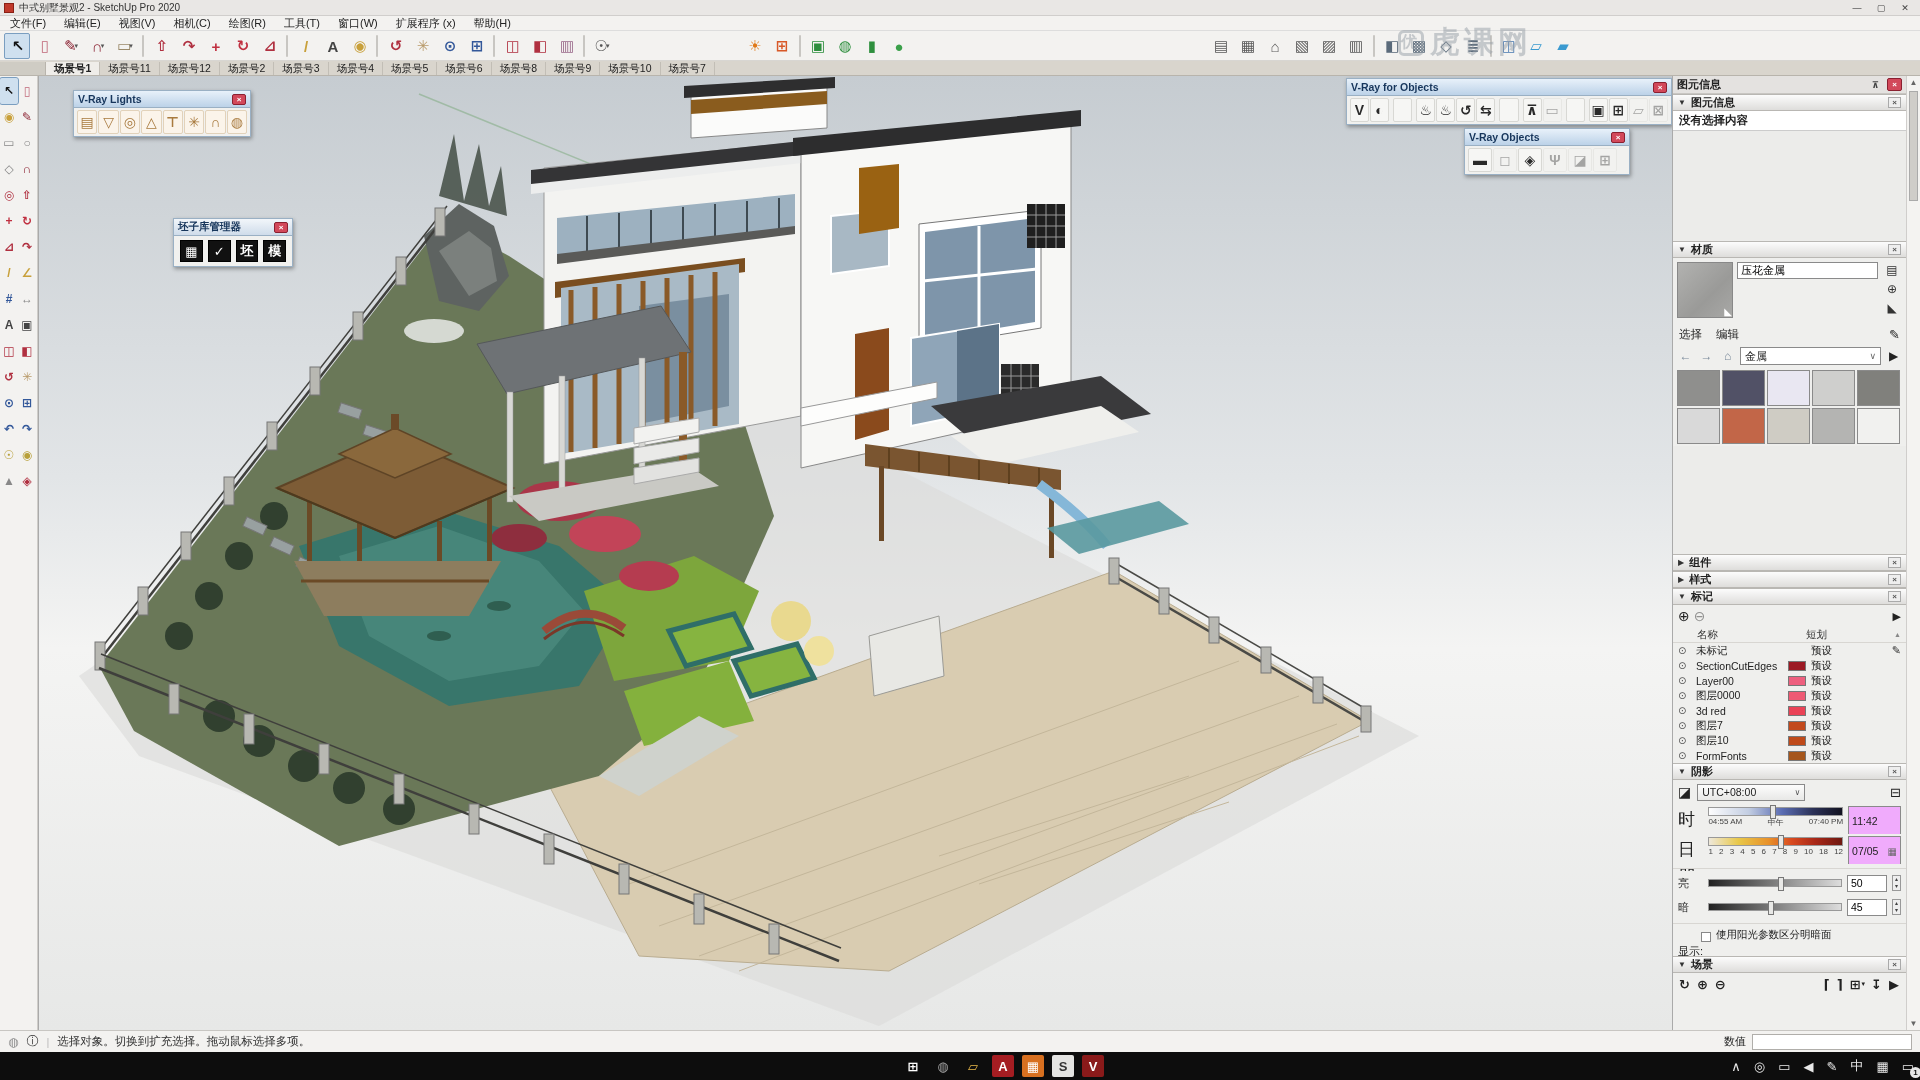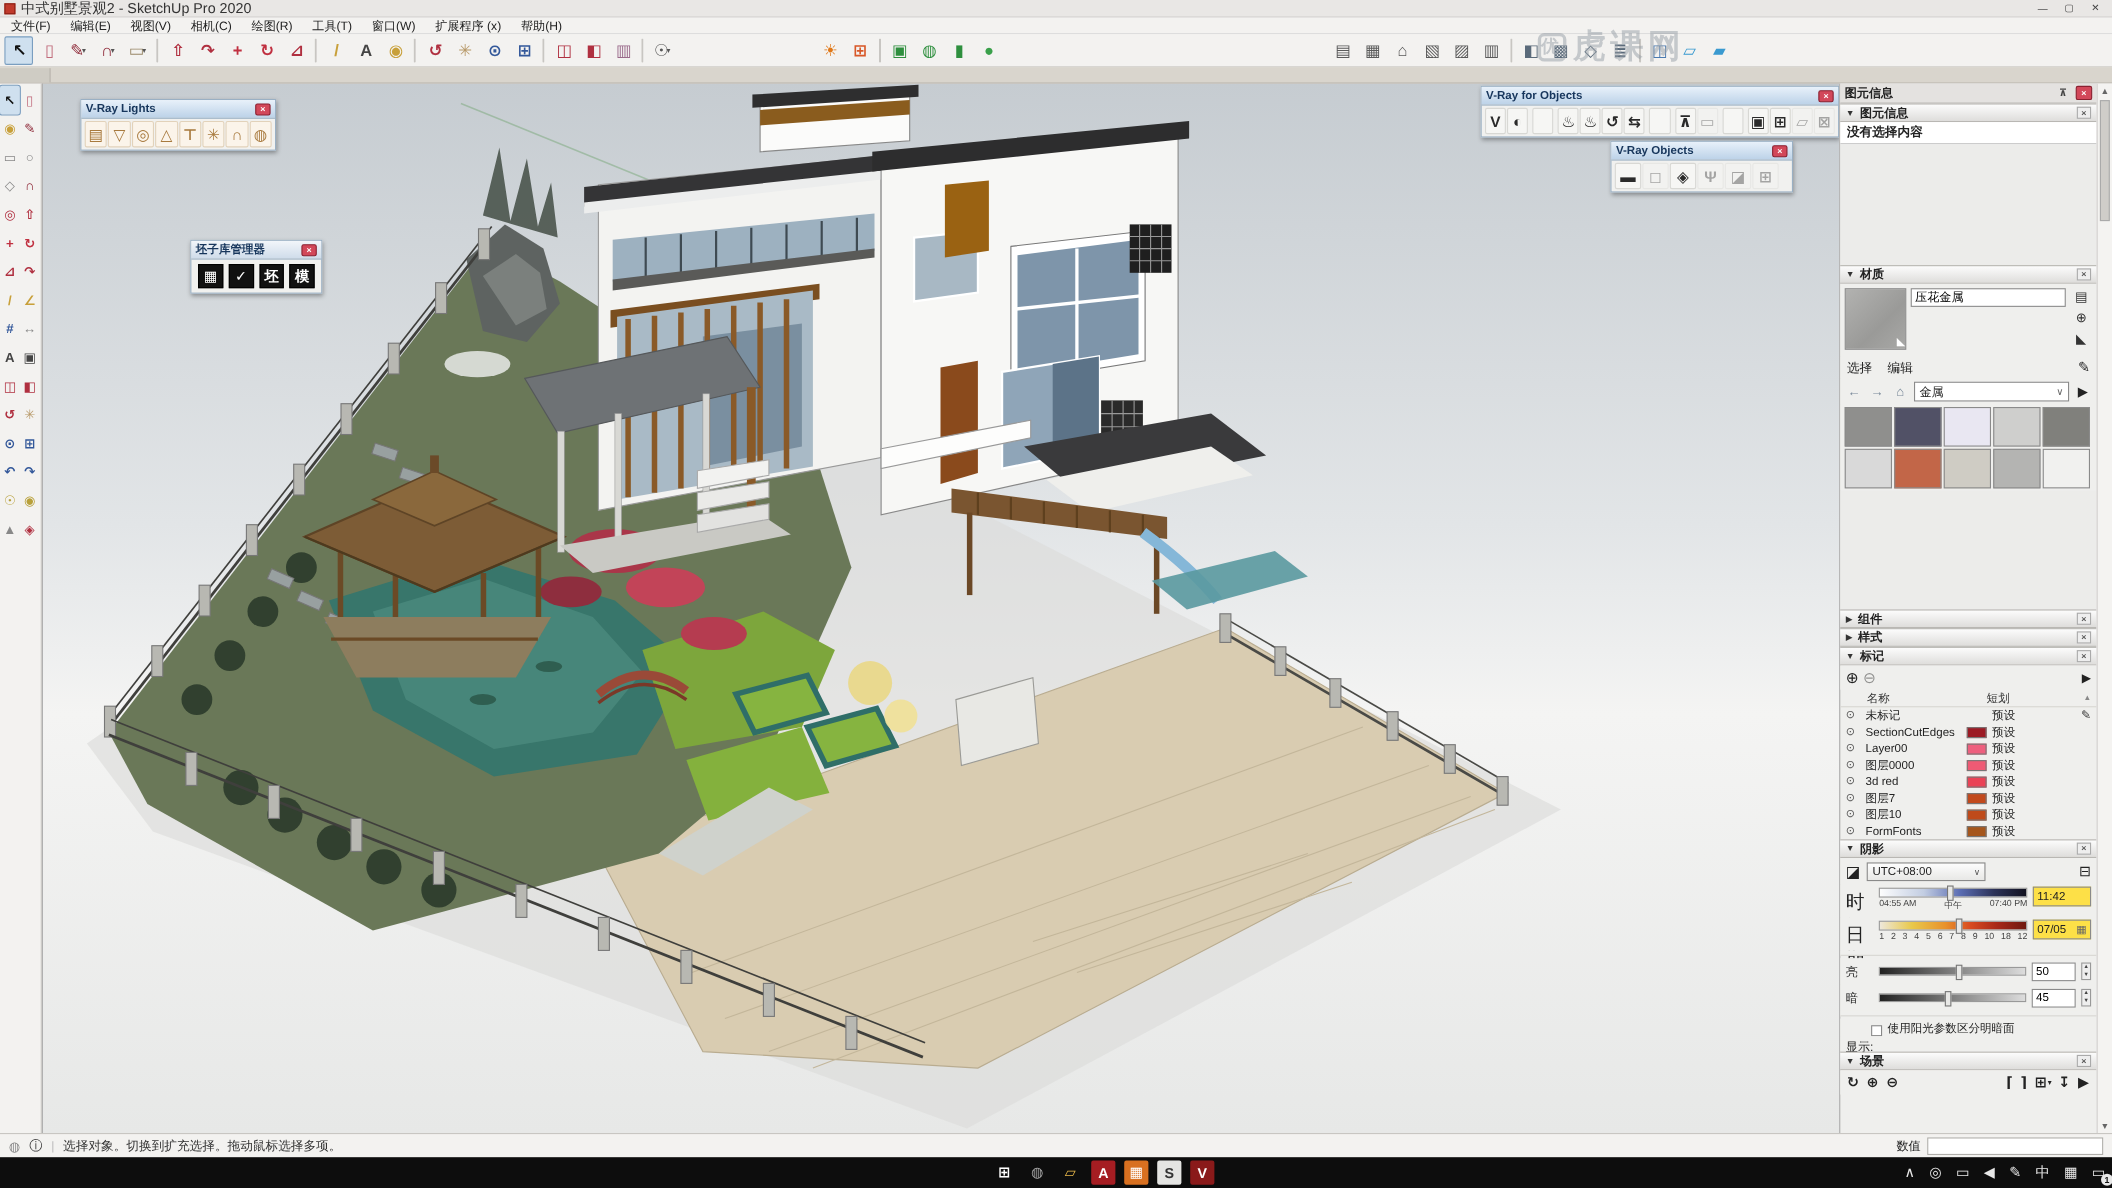--- a/index.html
+++ b/index.html
@@ -1,20 +1,20 @@
 <!DOCTYPE html>
 <html><head>
 <meta charset="utf-8">
 <style>
   *{box-sizing:border-box;margin:0;padding:0;user-select:none}
   html,body{width:1920px;height:1080px;overflow:hidden;font-family:"Liberation Sans","DejaVu Sans",sans-serif;font-size:11px;color:#222;background:#ececec}
   
   #titlebar{position:absolute;left:0;top:0;width:1920px;height:16px;background:#e9e7e5;display:flex;align-items:center;padding:0 4px;border-bottom:1px solid #d0cecc}
   #app-logo{width:10px;height:10px;background:#c0392b;border:1px solid #8a2015;margin-right:5px}
-  #win-title{font-size:13px;color:#333}
+  #win-title{font-size:10px;color:#333}
   #win-controls{margin-left:auto;display:flex;gap:2px}
   .win-btn{width:22px;height:13px;display:flex;align-items:center;justify-content:center;font-size:9px;color:#444}
   #menubar{position:absolute;left:0;top:16px;width:1920px;height:15px;background:#f3f2f0;display:flex;align-items:center;gap:18px;padding:0 10px;border-bottom:1px solid #ddd}
   #menubar span{font-size:11px;color:#222}
   #toolbar{position:absolute;left:0;top:31px;width:1920px;height:30px;background:#f3f2f0;border-bottom:1px solid #d8d6d2}
   .tbrow{position:absolute;top:0;height:30px;display:flex;align-items:center;gap:1px}
   #tb-left{left:4px}#tb-mid{left:742px}#tb-right{left:1208px}
   .tbtn{width:26px;height:26px;display:flex;align-items:center;justify-content:center;font-size:15px;font-weight:bold;border:1px solid transparent;border-radius:2px;position:relative}
   .tbtn.active{background:#cfe0ef;border:1px solid #7a9ec0}
   .tbtn .dd{font-size:7px;color:#555;margin-left:-2px}
@@ -96,21 +96,21 @@
   #tz-select .cdd{margin-left:auto;font-size:8px;color:#555}
   #sh-tz .shmon{margin-left:auto;font-size:13px}
   .sh-row{height:30px;display:flex;padding:0 5px;gap:5px}
   .sh-row .slab{width:26px;font-size:17px;padding-top:4px}
   .sh-mid{width:138px;display:flex;flex-direction:column}
   .sl-track{height:9px;border:1px solid #999;position:relative;margin-top:3px}
   .sl-handle{position:absolute;top:-3px;width:6px;height:14px;background:#e8e8e6;border:1px solid #777}
   #time-track{background:linear-gradient(90deg,#fdfdfd,#c2cde2 30%,#5a6cb2 55%,#2c3258 78%,#121220)}
   #date-track{background:linear-gradient(90deg,#eee8da,#e8c84a 22%,#e8912a 45%,#d84a20 62%,#a82818 80%,#6e1810)}
   .sl-ticks{display:flex;justify-content:space-between;font-size:8px;color:#444;margin-top:1px}
-  .sh-val{width:54px;height:18px;border:1px solid #8a8a8a;background:#fde047;display:flex;align-items:center;padding:0 3px;font-size:10.5px;margin-top:2px}
+  .sh-val{width:54px;height:30px;border:1px solid #8a8a8a;background:#f0abfc;display:flex;align-items:center;padding:0 3px;font-size:10.5px;margin-top:2px}
   .sh-val .cal{margin-left:auto;font-size:10px;color:#666}
   .gr-row{height:24px;display:flex;align-items:center;padding:0 5px;gap:5px}
   .gr-row .slab{width:26px}
   .gr-track{width:138px;height:8px;border:1px solid #999;background:linear-gradient(90deg,#222,#888 55%,#ddd);position:relative}
   .gr-val{width:40px;height:17px;border:1px solid #8a8a8a;background:#fff;font-size:10.5px;padding:0 3px;font-family:inherit}
   .spin{display:flex;flex-direction:column;font-size:6px;line-height:7px;color:#444;border:1px solid #999;background:#eee;padding:0 2px}
   .hr{height:5px;border-bottom:1px solid #d8d6d2;margin-bottom:2px}
   #sh-check{height:16px;display:flex;align-items:flex-end;gap:5px;padding:0 28px;font-size:10.5px}
   .cb{width:10px;height:10px;border:1px solid #888;background:#fff}
   .cb.dim{border-color:#bbb;background:#eee}
@@ -345,20 +345,35 @@
         <span style="color: rgb(58, 154, 208);">▱</span>
       </span>
       <span class="tbtn">
         <span style="color: rgb(58, 154, 208);">▰</span>
       </span>
     </div>
 </div>
 
 <div id="scenetabs">
   <span id="tab-origin"></span>
+  <span style="display:flex">
+
+  <span class="scene-tab">场景号1</span>
+      <span class="scene-tab">场景号11</span>
+      <span class="scene-tab">场景号12</span>
+      <span class="scene-tab">场景号2</span>
+      <span class="scene-tab">场景号3</span>
+      <span class="scene-tab">场景号4</span>
+      <span class="scene-tab">场景号5</span>
+      <span class="scene-tab">场景号6</span>
+      <span class="scene-tab">场景号8</span>
+      <span class="scene-tab">场景号9</span>
+      <span class="scene-tab">场景号10</span>
+      <span class="scene-tab">场景号7</span>
+    </span>
 </div>
 
 <div id="lefttools">
 
 <span class="ltool active" style="color: rgb(17, 17, 17);">↖</span>
     <span class="ltool" style="color: rgb(192, 106, 122);">▯</span>
     <span class="ltool" style="color: rgb(200, 160, 58);">◉</span>
     <span class="ltool" style="color: rgb(138, 32, 48);">✎</span>
     <span class="ltool" style="color: rgb(136, 136, 136);">▭</span>
     <span class="ltool" style="color: rgb(136, 136, 136);">○</span>

